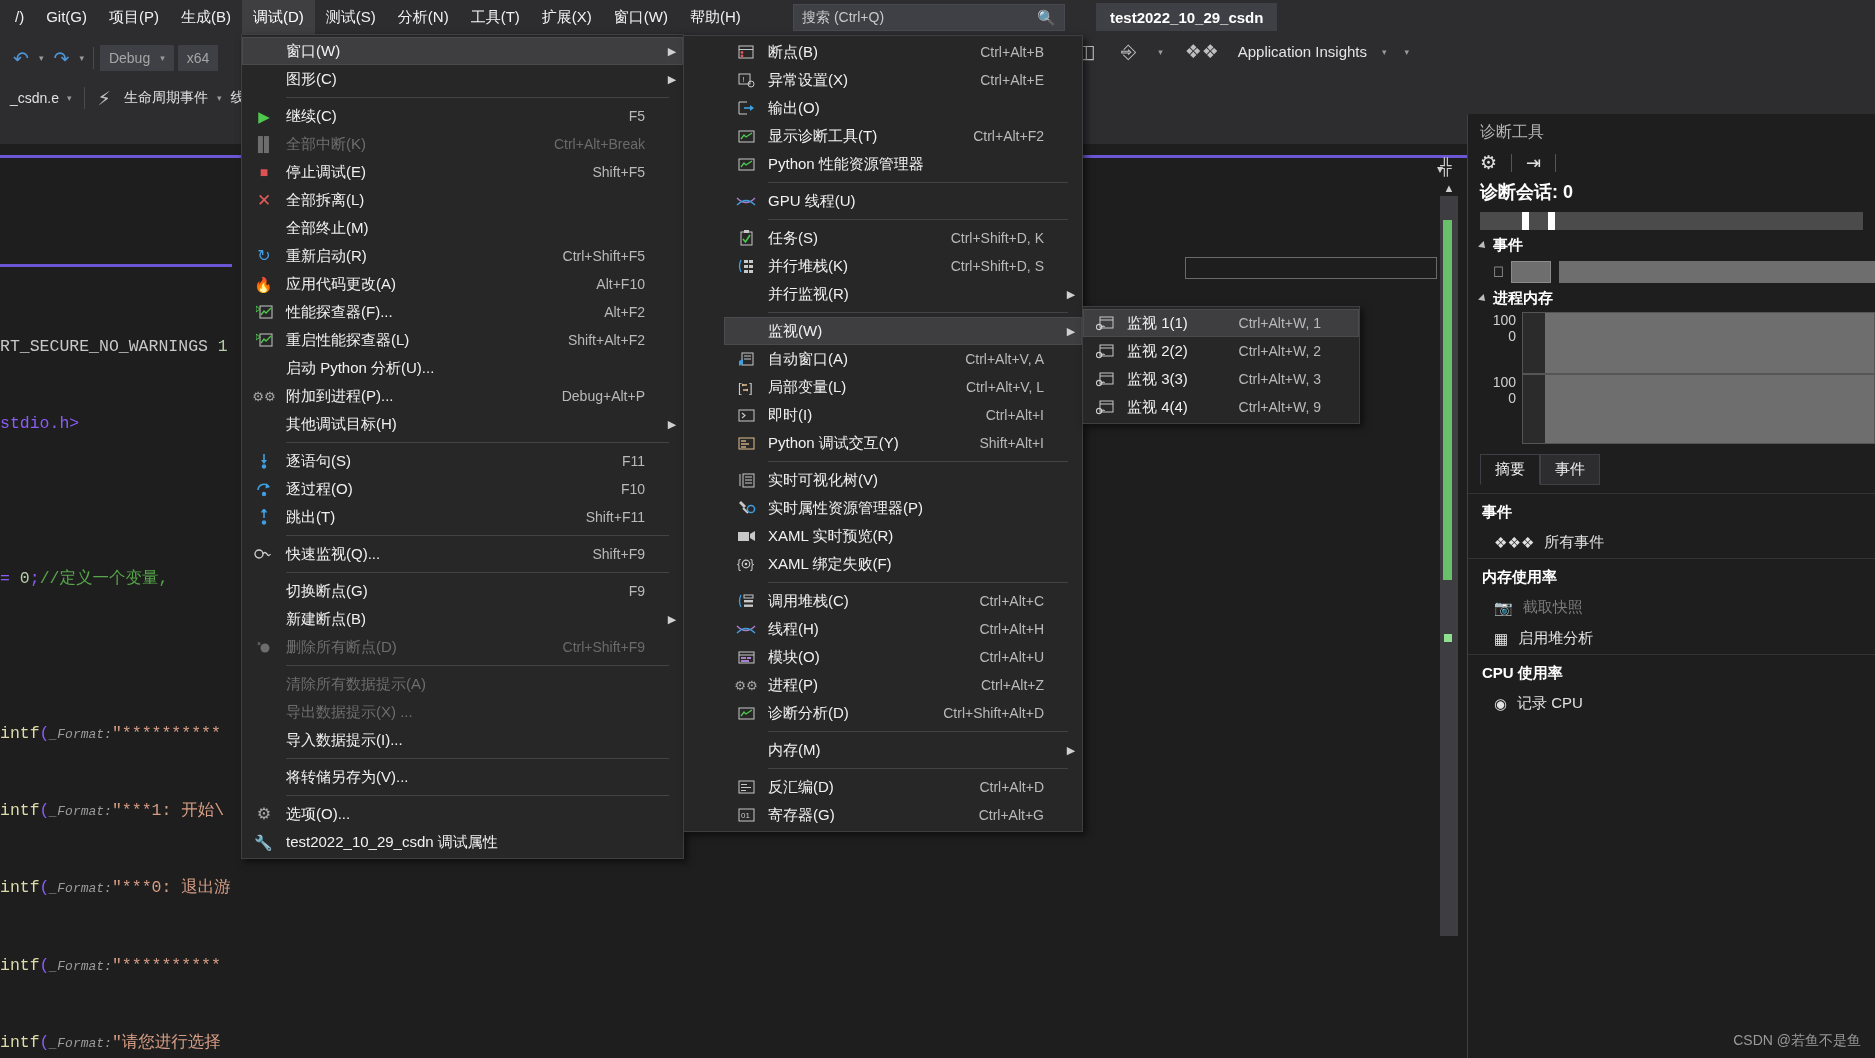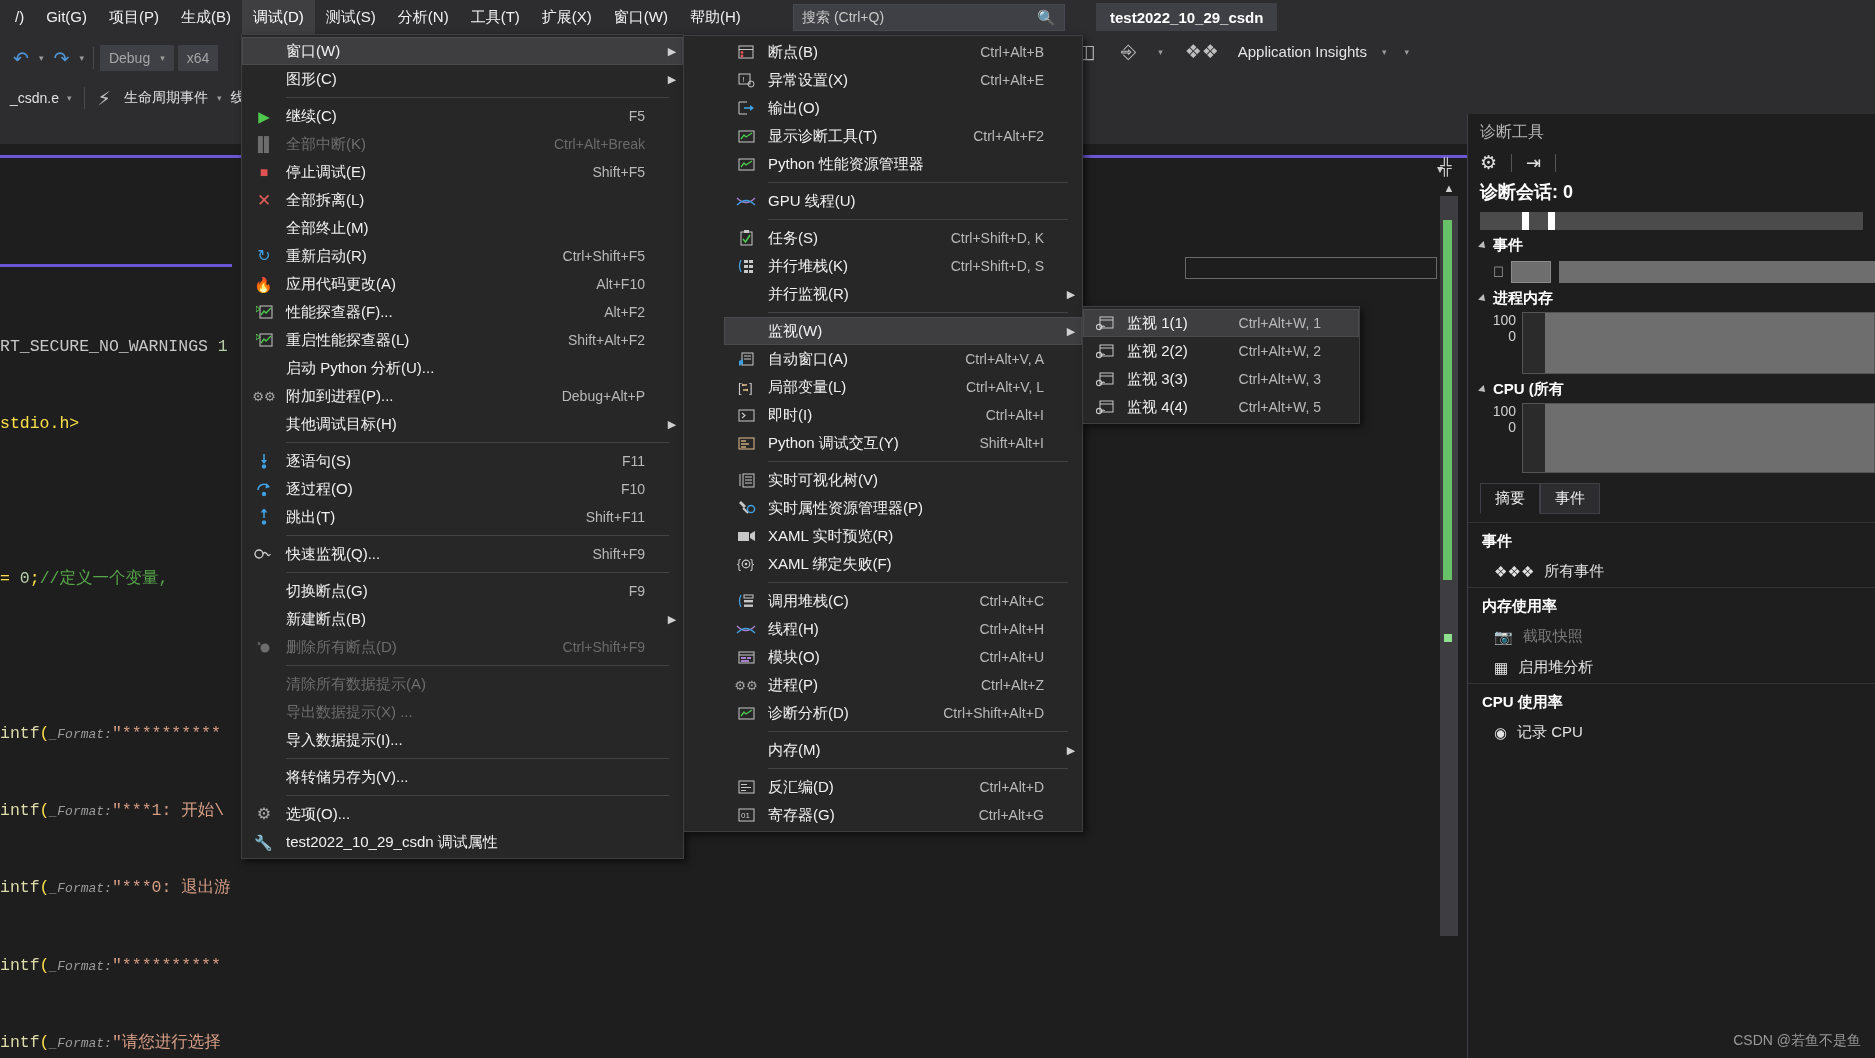--- a/index.html
+++ b/index.html
@@ -67,21 +67,21 @@
   .ed-accent { position:absolute; top:150px; left:0; width:232px; height:3px; background:#6b57d4; }
   .code {
     position:absolute; left:0; top:168px; width:240px;
     font-family:"Liberation Mono", "DejaVu Sans Mono", monospace;
     font-size:16.5px; line-height:25.8px; white-space:pre;
   }
   .code .ln { height:25.8px; }
   .str    { color:#d69d85; }
   .num    { color:#b5cea8; }
   .fn     { color:#dcdcaa; }
-  .plain  { color:#fde047; }
+  .plain  { color:#8b5cf6; }
   .cmt    { color:#57a64a; }
   .param  { color:#9b9b9b; font-style:italic; font-size:13px; }
   .macro  { color:#c8c8c8; }
 
   
   .menu {
     position:absolute; background:#272727; border:1px solid #3f3f41;
     box-shadow:3px 3px 7px rgba(0,0,0,.55); padding:2px 0; z-index:50;
   }
   .row {
@@ -836,21 +836,21 @@
       <div class="row">
         <span class="ico">
           <svg class="gi" width="18" height="15" viewBox="0 0 18 15">
             <rect x="4" y="1" width="13" height="11" fill="none" stroke="#c8c8c8"></rect>
             <line x1="4" y1="4" x2="17" y2="4" stroke="#c8c8c8"></line>
             <circle cx="3" cy="11" r="2.6" fill="none" stroke="#cfcfcf" stroke-width="1.1"></circle>
             <path d="M6 11 q1 -2 2.6 0" fill="none" stroke="#cfcfcf" stroke-width="1.1"></path>
           </svg>
         </span>
         <span class="lbl">监视 4(4)</span>
-        <span class="key">Ctrl+Alt+W, 5</span>
+        <span class="key">Ctrl+Alt+W, 9</span>
         <span class="arr"></span>
       </div>
     </div>
 
   <div class="diagpanel">
     <div class="dp-title">诊断工具</div>
     <div class="dp-toolrow">
       <span style="font-size:19px;color:#e0e0e0">⚙</span>
       <span style="width:1px;height:18px;background:#555"></span>
       <span style="font-size:18px;color:#e0e0e0">⇥</span>
@@ -879,24 +879,20 @@
     <div class="chartbox" style="height:62px">
       <div class="axis">
         <span>100</span>
         <span>0</span>
       </div>
       <div class="plot">
           <div class="fill"></div>
         </div>
     </div>
 
-    <div class="dp-group">
-      <span class="tri"></span>
-      <span>CPU (所有</span>
-    </div>
     <div class="chartbox" style="height:70px">
       <div class="axis">
         <span>100</span>
         <span>0</span>
       </div>
       <div class="plot">
           <div class="fill"></div>
         </div>
     </div>
 

